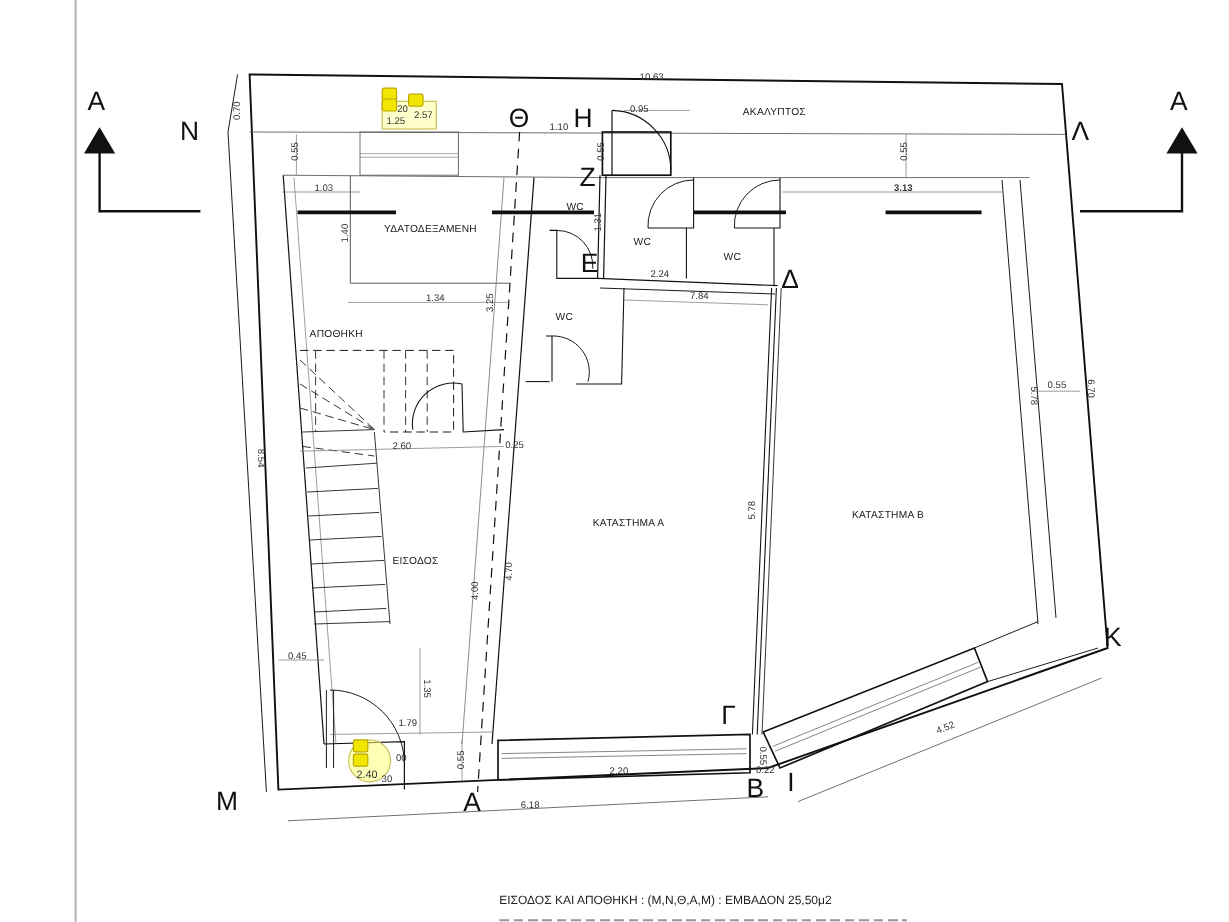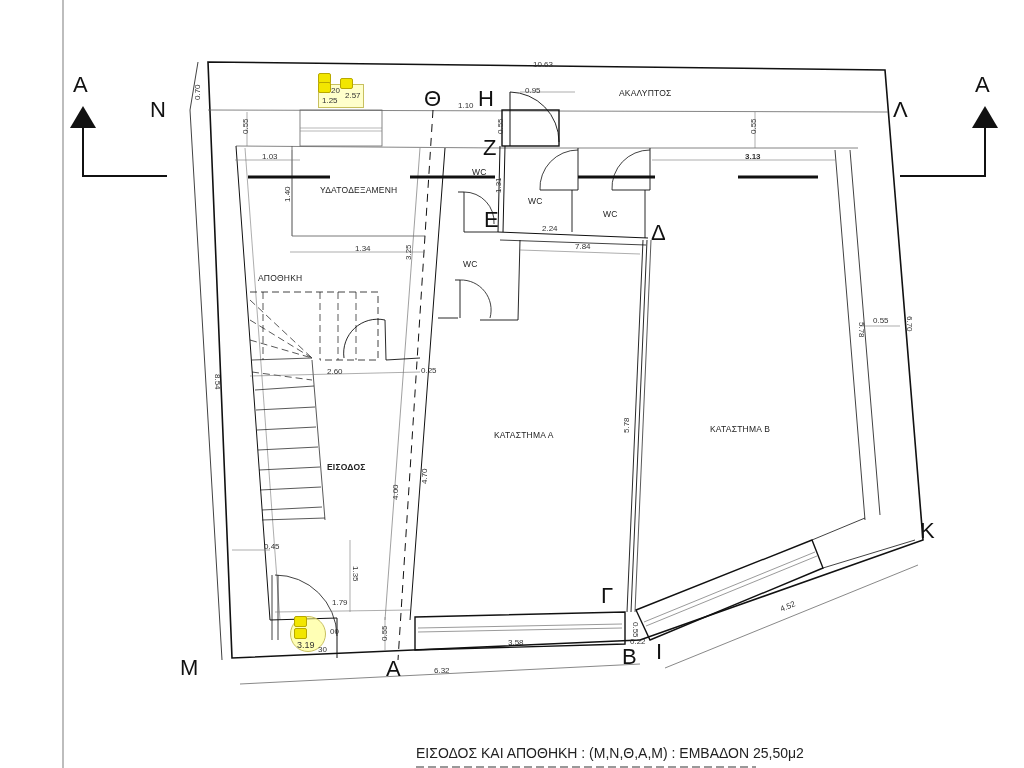--- a/index.html
+++ b/index.html
@@ -8,21 +8,21 @@
   svg.plan { position:absolute; left:0; top:0; width:1024px; height:768px; }
   .lbl { position:absolute; white-space:nowrap; }
   .big { font-size:22px; color:#111; }
   .room { font-size:8.5px; letter-spacing:0.2px; color:#222; }
   .dim { font-size:8px; color:#333; }
   .vdim { font-size:8px; color:#333; transform:rotate(-90deg); transform-origin:left top; }
   .vdim-r { font-size:8px; color:#333; transform:rotate(90deg); transform-origin:left top; }
   .note { position:absolute; background:#f2e600; border:1px solid #b8a800; width:11px; height:9px; border-radius:2px; }
   .note-box { position:absolute; border:1px solid #c8c060; background:rgba(255,255,160,0.55); }
   .note-circle { position:absolute; border:1px solid #c8c060; background:rgba(255,255,120,0.55); border-radius:50%; }
-  .footer { position:absolute; font-size:14px; color:#222; }
+  .footer { position:absolute; font-size:10px; color:#222; }
 </style>
 </head>
 <body>
 
 <div class="page-border"></div>
 
 <svg class="plan" viewBox="0 0 1024 768">
   <g stroke="#111" fill="none" stroke-width="1">
 
     <path d="M208 62 L885 70 L923 540 L640 640 L232 658 Z" stroke-width="1.6"></path>
@@ -165,43 +165,43 @@
 <div class="lbl big" style="left:920px;top:518px;">Κ</div>
 <div class="lbl big" style="left:601px;top:583px;">Γ</div>
 <div class="lbl big" style="left:622px;top:644px;">Β</div>
 <div class="lbl big" style="left:656px;top:639px;">Ι</div>
 <div class="lbl big" style="left:386px;top:656px;">Α</div>
 <div class="lbl big" style="left:180px;top:655px;">Μ</div>
 
 <div class="lbl room" style="left:619px;top:88px;">ΑΚΑΛΥΠΤΟΣ</div>
 <div class="lbl room" style="left:320px;top:185px;">ΥΔΑΤΟΔΕΞΑΜΕΝΗ</div>
 <div class="lbl room" style="left:258px;top:273px;">ΑΠΟΘΗΚΗ</div>
-<div class="lbl room" style="left:327px;top:462px;font-weight:bold;">ΕΙΣΟΔΟΣ</div>
+<div class="lbl room" style="left:327px;top:462px;">ΕΙΣΟΔΟΣ</div>
 <div class="lbl room" style="left:494px;top:430px;">ΚΑΤΑΣΤΗΜΑ Α</div>
 <div class="lbl room" style="left:710px;top:424px;">ΚΑΤΑΣΤΗΜΑ Β</div>
 <div class="lbl room" style="left:472px;top:167px;">WC</div>
 <div class="lbl room" style="left:528px;top:196px;">WC</div>
 <div class="lbl room" style="left:603px;top:209px;">WC</div>
 <div class="lbl room" style="left:463px;top:259px;">WC</div>
 
 <div class="lbl dim" style="left:533px;top:60px;">10.63</div>
 <div class="lbl dim" style="left:458px;top:101px;">1.10</div>
 <div class="lbl dim" style="left:525px;top:86px;">0.95</div>
 <div class="lbl dim" style="left:262px;top:152px;">1.03</div>
 <div class="lbl dim" style="left:355px;top:244px;">1.34</div>
 <div class="lbl dim" style="left:542px;top:224px;">2.24</div>
 <div class="lbl dim" style="left:575px;top:242px;">7.84</div>
 <div class="lbl dim" style="left:745px;top:152px;font-weight:bold;">3.13</div>
 <div class="lbl dim" style="left:873px;top:316px;">0.55</div>
 <div class="lbl dim" style="left:421px;top:332px;margin-top:34px;">0.25</div>
 <div class="lbl dim" style="left:327px;top:367px;">2.60</div>
-<div class="lbl dim" style="left:240px;top:542px;margin-left:24px;">0.45</div>
+<div class="lbl dim" style="left:240px;top:542px;">0.45</div>
 <div class="lbl dim" style="left:332px;top:598px;">1.79</div>
-<div class="lbl dim" style="left:508px;top:638px;">3.58</div>
-<div class="lbl dim" style="left:434px;top:666px;">6.32</div>
+<div class="lbl dim" style="left:508px;top:638px;">2.20</div>
+<div class="lbl dim" style="left:434px;top:666px;">6.18</div>
 <div class="lbl dim" style="left:630px;top:637px;">0.22</div>
 <div class="lbl dim" style="left:780px;top:602px;transform:rotate(-22deg);">4.52</div>
 
 <div class="lbl vdim" style="left:193px;top:100px;">0.70</div>
 <div class="lbl vdim" style="left:241px;top:134px;">0.55</div>
 <div class="lbl vdim" style="left:496px;top:134px;">0.55</div>
 <div class="lbl vdim" style="left:749px;top:134px;">0.55</div>
 <div class="lbl vdim" style="left:283px;top:202px;">1.40</div>
 <div class="lbl vdim" style="left:404px;top:260px;">3.25</div>
 <div class="lbl vdim" style="left:494px;top:193px;">1.31</div>
@@ -220,19 +220,19 @@
 <div class="note" style="left:318px;top:82px;"></div>
 <div class="note" style="left:340px;top:78px;"></div>
 <div class="lbl dim" style="left:331px;top:86px;">20</div>
 <div class="lbl dim" style="left:322px;top:96px;">1.25</div>
 <div class="lbl dim" style="left:345px;top:91px;">2.57</div>
 
 <div class="note-circle" style="left:290px;top:616px;width:34px;height:34px;"></div>
 <div class="note" style="left:294px;top:616px;"></div>
 <div class="note" style="left:294px;top:628px;"></div>
 <div class="lbl dim" style="left:306px;top:627px;padding-left:24px;">00</div>
-<div class="lbl dim" style="left:297px;top:640px;font-size:9px;">3.19</div>
+<div class="lbl dim" style="left:297px;top:640px;font-size:9px;">2.40</div>
 <div class="lbl dim" style="left:318px;top:645px;">30</div>
 
 <div class="footer" style="left:416px;top:745px;">ΕΙΣΟΔΟΣ ΚΑΙ ΑΠΟΘΗΚΗ : (Μ,Ν,Θ,Α,Μ)    : ΕΜΒΑΔΟΝ 25,50μ2</div>
 <div style="position:absolute;left:416px;top:762px;width:340px;height:6px;overflow:hidden;">
   <div style="height:2px;margin-top:4px;background:repeating-linear-gradient(90deg,#999 0 8px,transparent 8px 12px);"></div>
 </div>
 
 </body></html>

